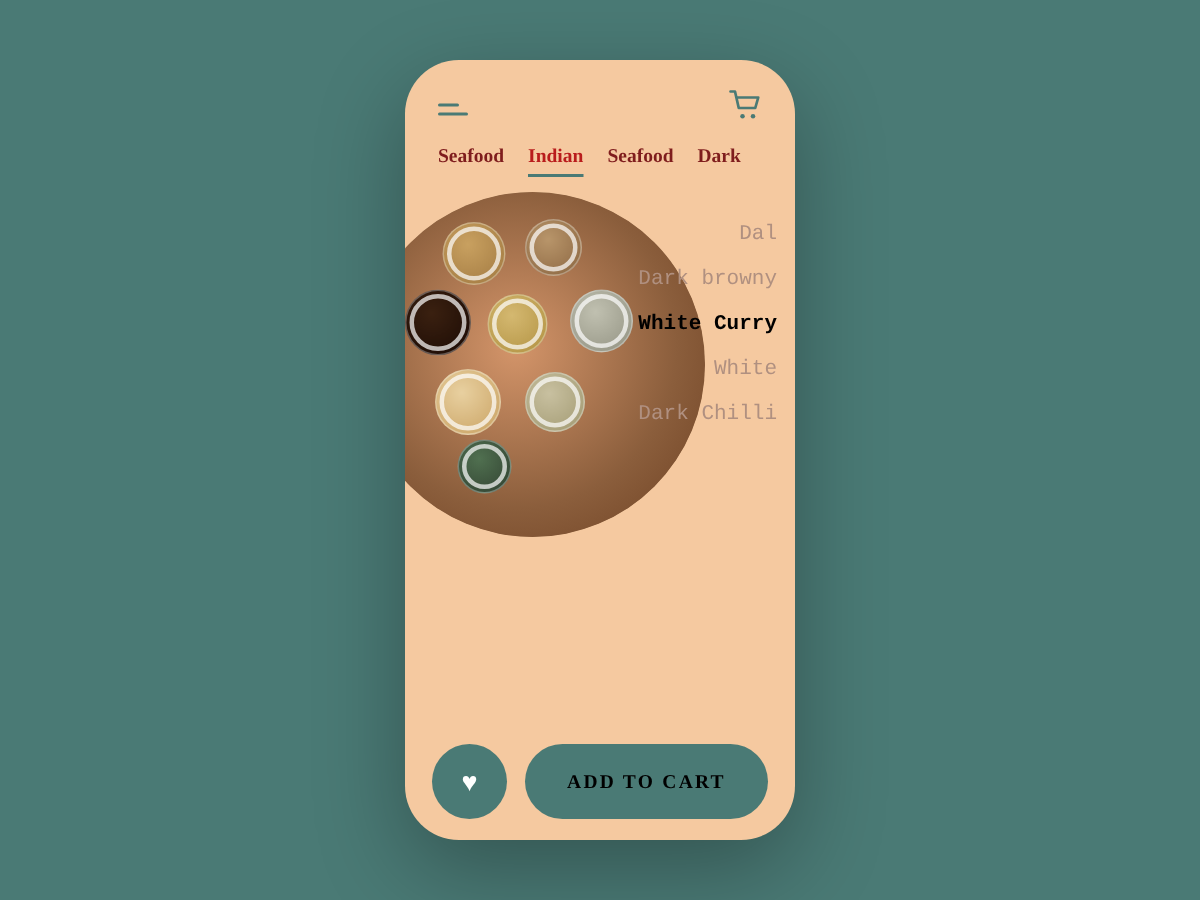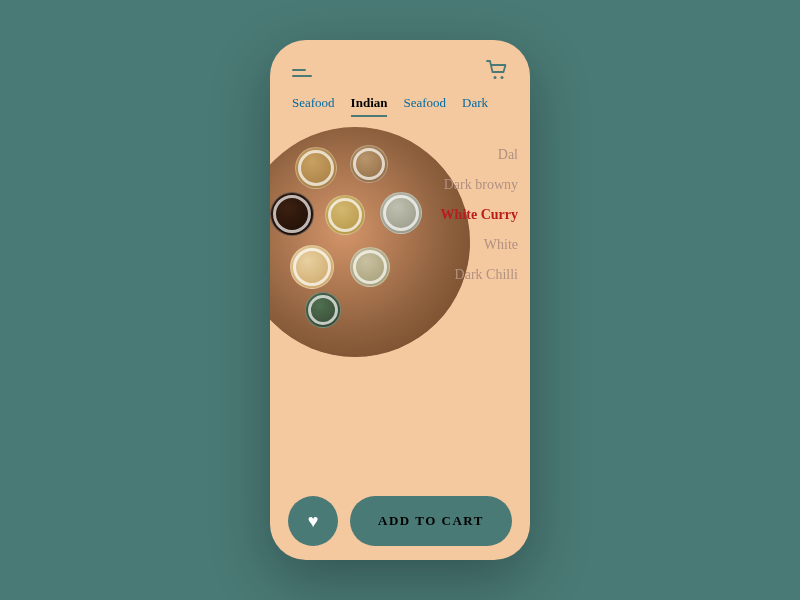--- a/index.html
+++ b/index.html
@@ -60,29 +60,30 @@
     .nav-tabs {
       display: flex;
       padding: 0 22px;
       gap: 16px;
       margin-bottom: 0;
       overflow: hidden;
     }
 
     .nav-tab {
       font-size: 13px;
-      color: #0369a1;
+      color: #7f1d1d;
       cursor: pointer;
       padding-bottom: 4px;
       white-space: nowrap;
       font-family: 'Georgia', serif;
+      font-weight: bold;
     }
 
     .nav-tab.active {
-      color: #000000;
+      color: #b91c1c;
       border-bottom: 2px solid #4a7a75;
       font-weight: 600;
     }
 
     .content-area {
       position: relative;
       height: 340px;
       margin-top: 10px;
     }
 
@@ -141,25 +142,25 @@
       display: flex;
       flex-direction: column;
       gap: 14px;
     }
 
     .menu-item {
       font-size: 14px;
       color: #b09080;
       cursor: pointer;
       text-align: right;
-      font-family: Liberation Serif, serif;
+      font-family: Liberation Mono, monospace;
     }
 
     .menu-item.active {
-      color: #b91c1c;
+      color: #000000;
       font-weight: bold;
     }
 
     .bottom-bar {
       position: absolute;
       bottom: 0;
       left: 0;
       right: 0;
       padding: 14px 18px;
       display: flex;

